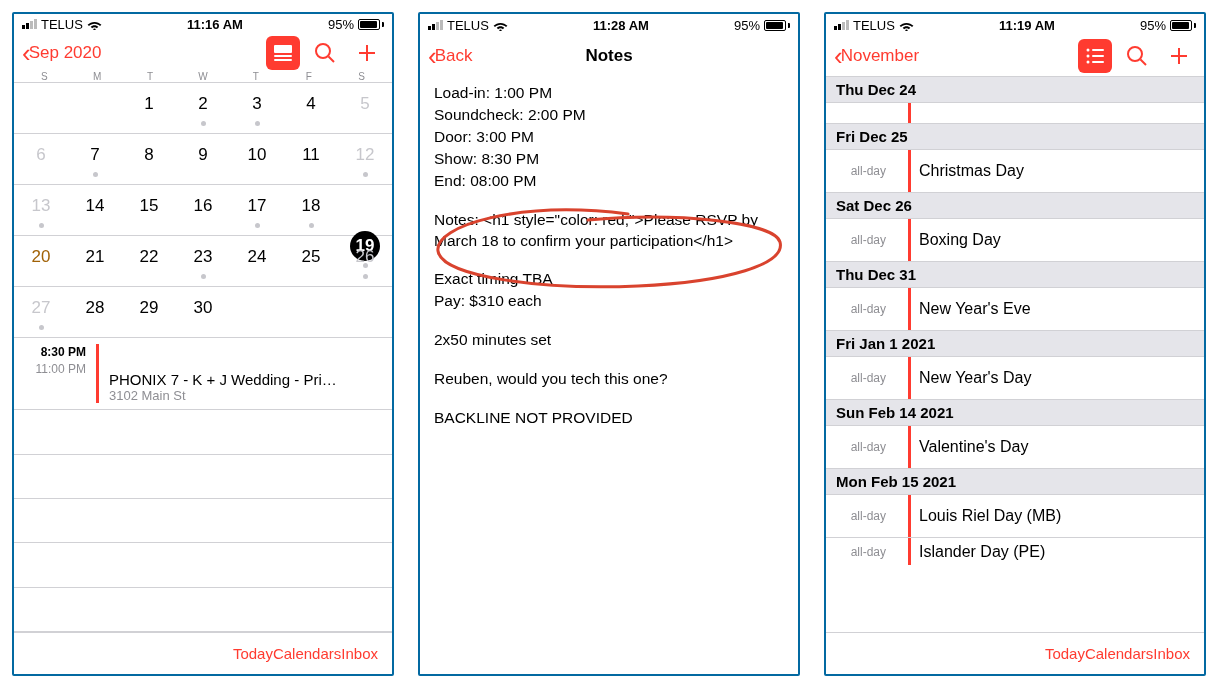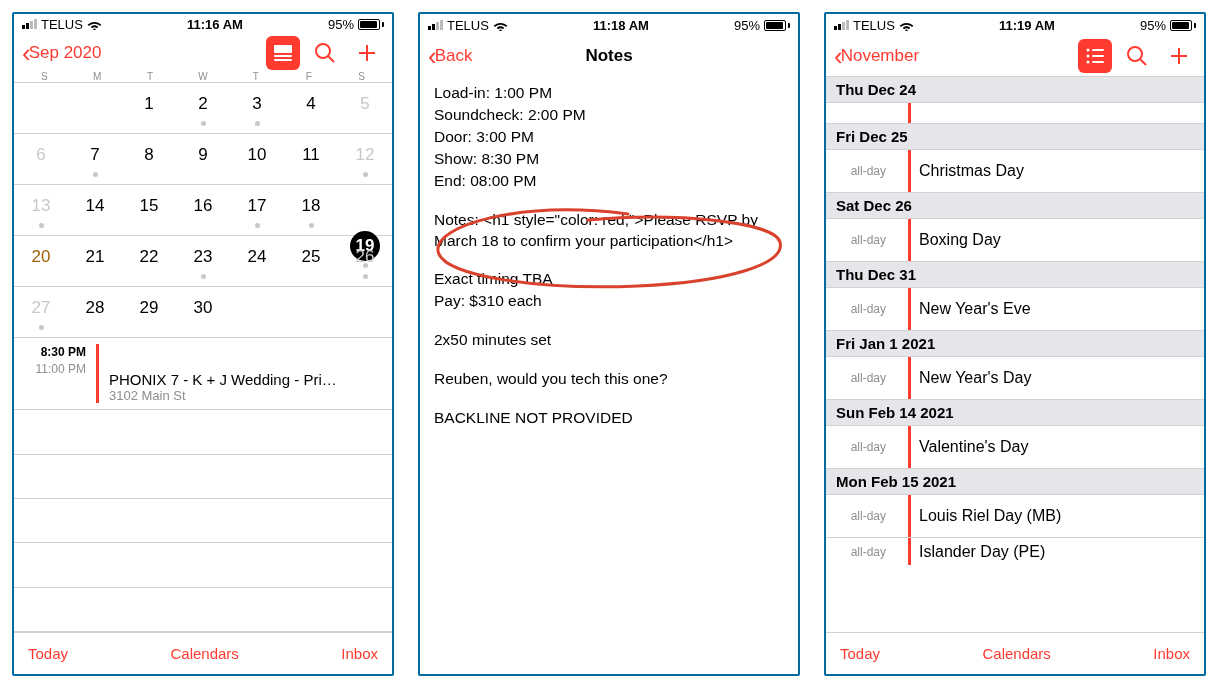--- a/index.html
+++ b/index.html
@@ -78,21 +78,21 @@
   .eventrow{display:flex;border-bottom:1px solid #d1d1d5;padding:6px 20px;gap:10px;align-items:flex-start;}
   .eventrow .times{font-size:12px;line-height:1.4;min-width:52px;text-align:right;}
   .eventrow .times .t1{font-weight:600;}
   .eventrow .times .t2{color:#8e8e93;}
   .eventrow .vbar{width:3px;align-self:stretch;background:#ff3b30;}
   .eventrow .etext{flex:1;font-size:15px;overflow:hidden;}
   .eventrow .etext .etitle{white-space:nowrap;overflow:hidden;text-overflow:ellipsis;margin-top:27px;}
   .eventrow .etext .esub{color:#8e8e93;font-size:13px;}
   .blankline{height:48px;border-bottom:1px solid #d1d1d5;}
   
-  .toolbar{margin-top:auto;height:42px;border-top:1px solid #d1d1d5;display:flex;align-items:center;justify-content:space-between;padding:12px 14px;color:#ff3b30;font-size:15px;}
+  .toolbar{margin-top:auto;height:42px;border-top:1px solid #d1d1d5;display:flex;align-items:center;justify-content:flex-end;padding:12px 14px;color:#ff3b30;font-size:15px;}
   
   .notes-body{padding:6px 14px;font-size:15.5px;line-height:1.35;position:relative;flex:1;}
   .nb-line{margin:1px 0;}
   .nb-gap{height:16px;}
   .annot{position:absolute;left:8px;top:130px;pointer-events:none;}
   
   .list{flex:1;overflow:hidden;}
   .sec-head{background:#e5e5ea;padding:4px 10px;font-size:15px;font-weight:600;border-top:1px solid #d1d1d5;border-bottom:1px solid #d1d1d5;}
   .sec-head .dow{font-weight:700;}
   .sec-row{display:flex;align-items:stretch;height:42px;background:#fff;position:relative;}
@@ -250,21 +250,21 @@
           <span class="off"></span>
           <span class="off"></span>
         </span>
       <span>TELUS</span>
       <span class="wifi">
         <svg width="15" height="11" viewBox="0 0 15 11">
             <path d="M7.5 9.5a1.2 1.2 0 100 2.4 1.2 1.2 0 000-2.4zm0-3.3c-1.5 0-2.8.6-3.8 1.6l1.4 1.4c.6-.6 1.5-1 2.4-1s1.8.4 2.4 1l1.4-1.4c-1-1-2.3-1.6-3.8-1.6zm0-3.3c-2.7 0-5.1 1.1-6.9 2.8L2 7.1c1.4-1.4 3.4-2.3 5.5-2.3s4.1.9 5.5 2.3l1.4-1.4C12.6 4 10.2 2.9 7.5 2.9z" fill="#000"></path>
           </svg>
       </span>
     </div>
-    <div style="font-weight:600">11:18 AM</div>
+    <div style="font-weight:600">11:28 AM</div>
     <div class="right">
       <span>95%</span>
       <span class="batt">
           <span class="b-body">
             <span class="b-fill"></span>
           </span>
           <span class="b-tip"></span>
         </span>
     </div>
   </div>

